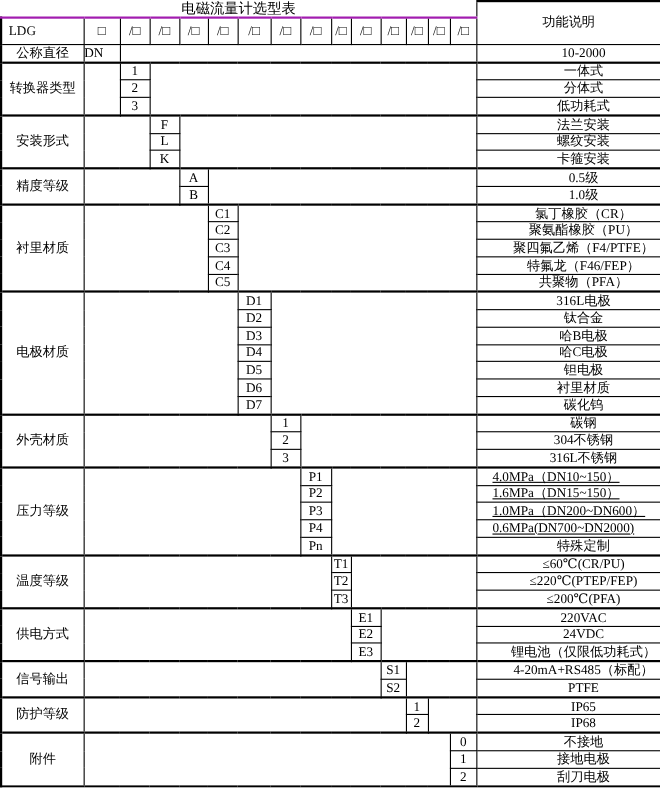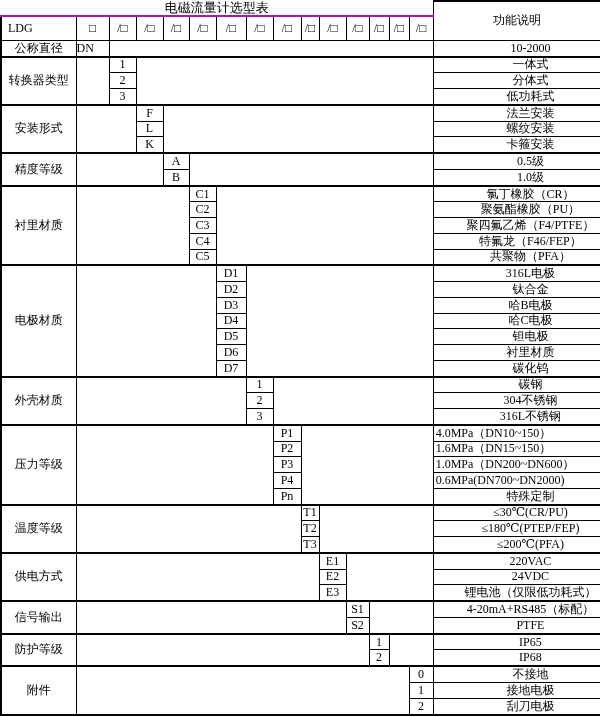--- a/index.html
+++ b/index.html
@@ -24,21 +24,21 @@
   td.title-cell{border-top:none;border-left:none;border-right:none;font-size:13px;}
   tr.title-row{height:15px;}
   tr.ldg-row{height:24px;}
   tr.ldg-row td{border-top:2px solid #a21caf;}
   td.fh{border-top:2px solid #000;border-right:2px solid #6d28d9;}
   td.lb{border-left:2px solid #000;}
   td.rb{border-right:2px solid #000;padding-left:27px;}
   td.bb{border-bottom:2px solid #000;margin-left:48px;}
   tr.gs td{border-top:2px solid #000;}
   td.left-txt{text-align:left;padding-left:6px;}
-  td.la{text-align:left;padding-left:2px;}
+  td.la{text-align:left;padding-left:14px;text-decoration:underline;}
   td.slot{font-size:12px;letter-spacing:0;}
 </style>
 </head>
 <body>
 
 <table class="sel">
   <colgroup>
     <col style="width:75px">
       <col style="width:33px">
       <col style="width:27px">
@@ -225,25 +225,25 @@
   <tr>
     <td>Pn</td>
     <td class="rb">特殊定制</td>
   </tr>
 
   <tr class="gs">
     <td class="lb" rowspan="3">温度等级</td>
     <td rowspan="3" colspan="8"></td>
     <td>T1</td>
     <td rowspan="3" colspan="5"></td>
-    <td class="rb">≤30℃(CR/PU)</td>
+    <td class="rb">≤60℃(CR/PU)</td>
   </tr>
   <tr>
     <td>T2</td>
-    <td class="rb">≤180℃(PTEP/FEP)</td>
+    <td class="rb">≤220℃(PTEP/FEP)</td>
   </tr>
   <tr>
     <td>T3</td>
     <td class="rb">≤200℃(PFA)</td>
   </tr>
 
   <tr class="gs">
     <td class="lb" rowspan="3">供电方式</td>
     <td rowspan="3" colspan="9"></td>
     <td>E1</td>

